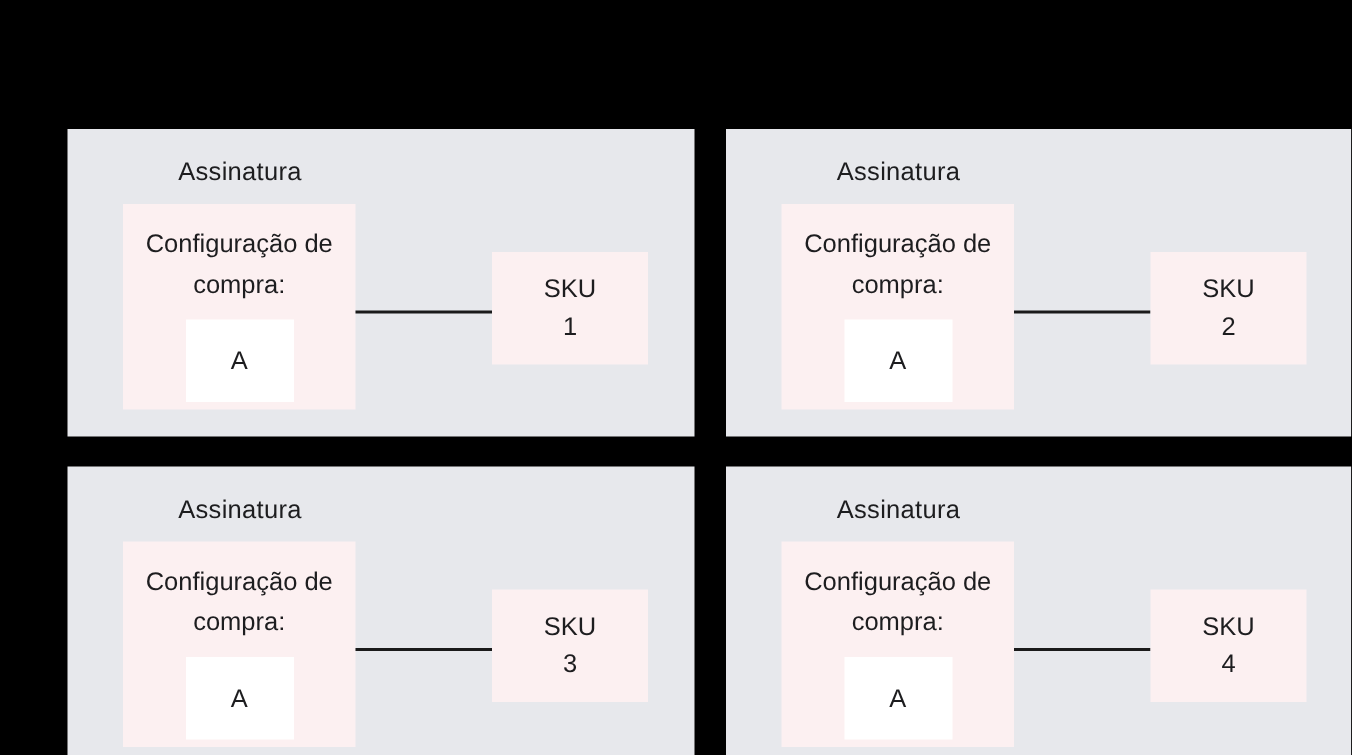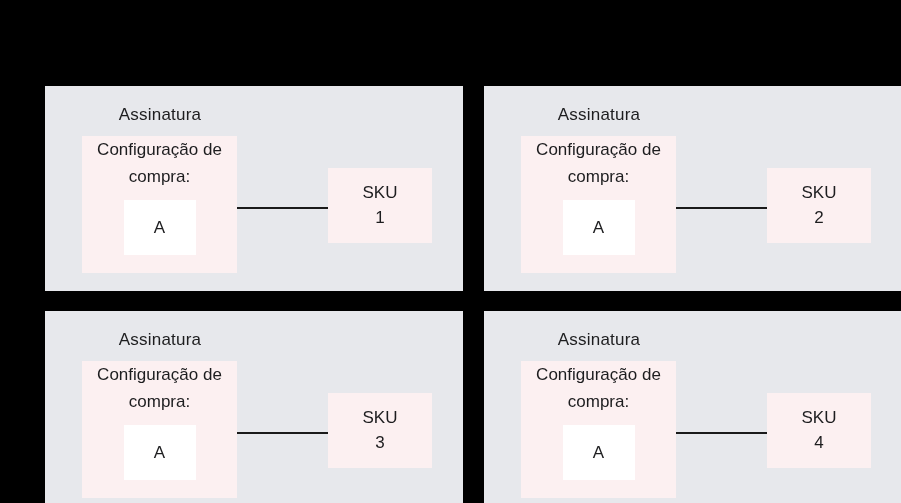--- a/index.html
+++ b/index.html
@@ -38,20 +38,21 @@
   }
   .config-box{
     position:absolute;
     left:37px;top:50px;
     width:155px;height:137px;
     background:var(--box-pink);
     display:flex;
     flex-direction:column;
     align-items:center;
     box-sizing:border-box;
+    padding-top:13px;
   }
   .config-label{
     width:135px;
     text-align:center;
     font-size:17px;
     line-height:1.6;
   }
   .config-value{
     margin-top:10px;
     width:72px;height:55px;

